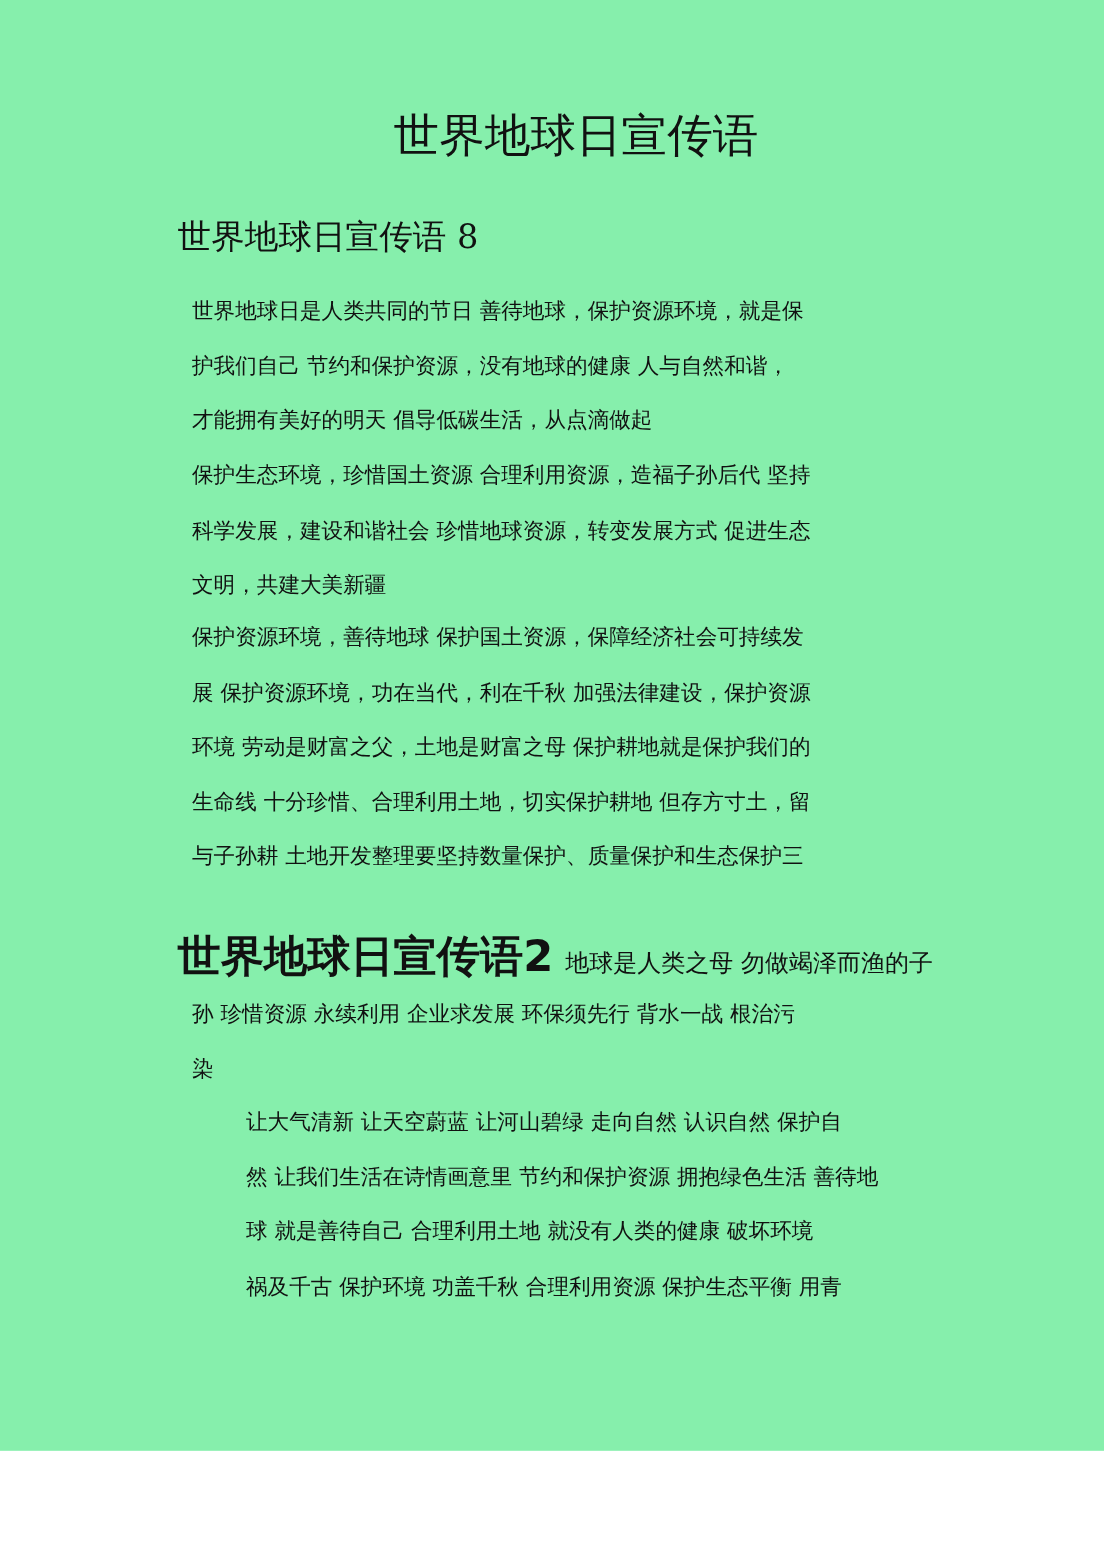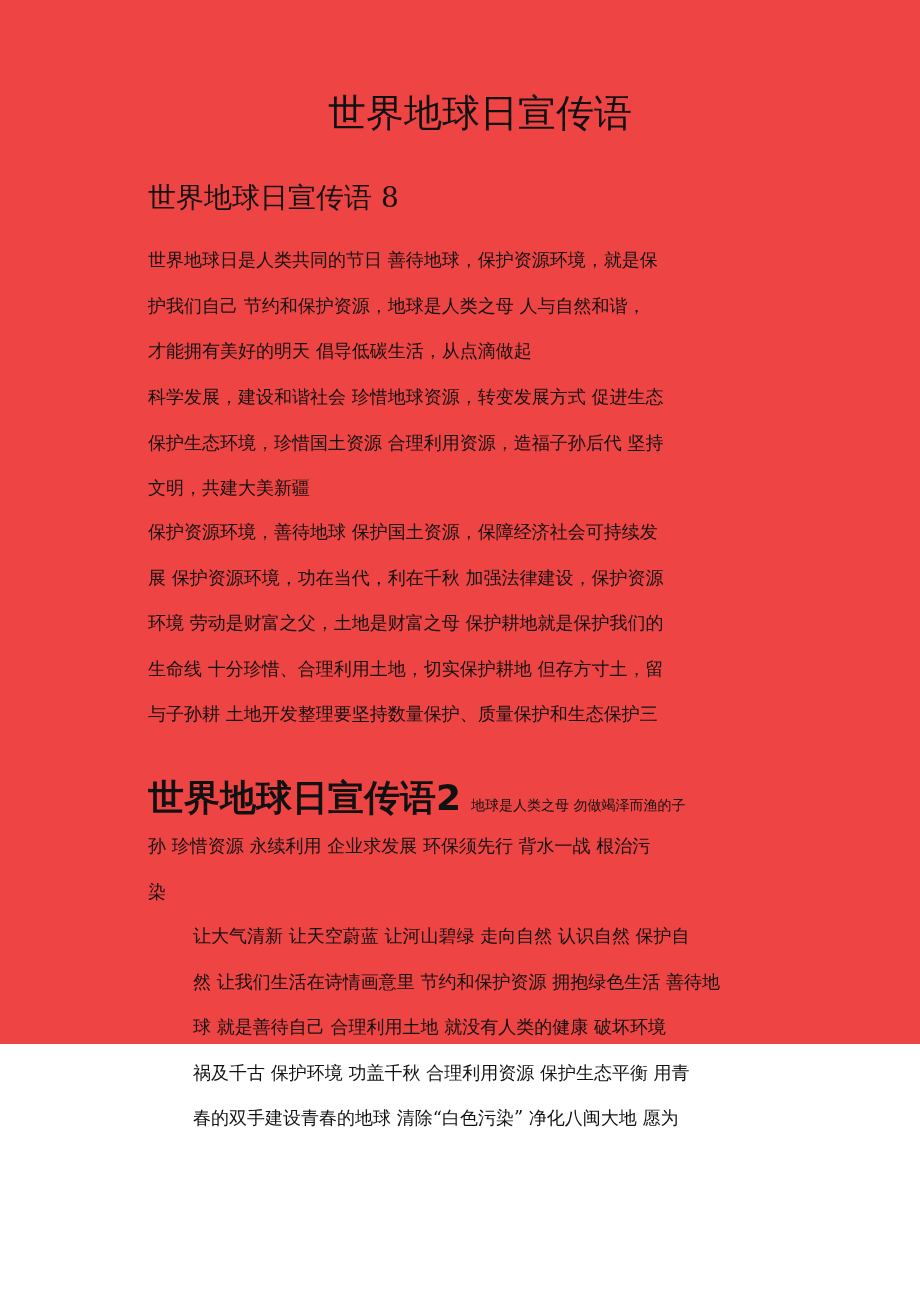--- a/index.html
+++ b/index.html
@@ -13,22 +13,22 @@
       position: relative;
       overflow: hidden;
       color: #111111;
       font-family: "DejaVu Serif", "Liberation Serif", serif;
     }
     .page {
       position: absolute;
       left: 0;
       top: 0;
       width: 920px;
-      height: 1044px;
-      background: #ef4444;
+      height: 1209px;
+      background: #86efac;
     }
     .doc-title {
       position: absolute;
       left: 0;
       top: 88px;
       width: 960px;
       text-align: center;
       font-size: 38px;
       line-height: 50px;
       font-weight: normal;
@@ -39,21 +39,21 @@
       position: absolute;
       left: 148px;
       top: 178px;
       font-size: 28px;
       line-height: 40px;
       font-weight: normal;
       margin: 0;
     }
     .body-block {
       position: absolute;
-      left: 148px;
+      left: 160px;
       width: 572px;
       font-size: 18px;
       line-height: 45.5px;
       margin: 0;
       text-align: justify;
       word-break: break-all;
     }
     .line {
       display: block;
       white-space: nowrap;
@@ -68,44 +68,44 @@
       top: 778px;
       white-space: nowrap;
     }
     .section2-heading-inline {
       font-size: 36px;
       line-height: 40px;
       font-weight: bold;
       font-family: "DejaVu Sans", "Liberation Sans", sans-serif;
     }
     .section2-first-text {
-      font-size: 14px;
+      font-size: 20px;
       margin-left: 10px;
     }
     #block4 { top: 823px; }
     #block5 { top: 913px; margin-left: 45px; }
   </style>
 </head>
 <body>
 
 <div class="page">
 
   <h1 class="doc-title">世界地球日宣传语</h1>
 
   <h2 class="section-heading">世界地球日宣传语 8</h2>
 
   <div class="body-block" id="block1">
     <span class="line">世界地球日是人类共同的节日  善待地球，保护资源环境，就是保</span>
-    <span class="line">护我们自己  节约和保护资源，地球是人类之母  人与自然和谐，</span>
+    <span class="line">护我们自己  节约和保护资源，没有地球的健康  人与自然和谐，</span>
     <span class="line">才能拥有美好的明天  倡导低碳生活，从点滴做起</span>
   </div>
 
   <div class="body-block" id="block2">
+    <span class="line">保护生态环境，珍惜国土资源  合理利用资源，造福子孙后代  坚持</span>
     <span class="line">科学发展，建设和谐社会  珍惜地球资源，转变发展方式  促进生态</span>
-    <span class="line">保护生态环境，珍惜国土资源  合理利用资源，造福子孙后代  坚持</span>
     <span class="line">文明，共建大美新疆</span>
   </div>
 
   <div class="body-block" id="block3">
     <span class="line">保护资源环境，善待地球  保护国土资源，保障经济社会可持续发</span>
     <span class="line">展  保护资源环境，功在当代，利在千秋  加强法律建设，保护资源</span>
     <span class="line">环境  劳动是财富之父，土地是财富之母  保护耕地就是保护我们的</span>
     <span class="line">生命线  十分珍惜、合理利用土地，切实保护耕地  但存方寸土，留</span>
     <span class="line">与子孙耕  土地开发整理要坚持数量保护、质量保护和生态保护三</span>
   </div>
@@ -117,16 +117,15 @@
   <div class="body-block" id="block4">
     <span class="line">孙  珍惜资源  永续利用  企业求发展  环保须先行  背水一战  根治污</span>
     <span class="line">染</span>
   </div>
 
   <div class="body-block" id="block5">
     <span class="line">让大气清新  让天空蔚蓝  让河山碧绿  走向自然  认识自然  保护自</span>
     <span class="line">然  让我们生活在诗情画意里  节约和保护资源  拥抱绿色生活  善待地</span>
     <span class="line">球  就是善待自己  合理利用土地  就没有人类的健康  破坏环境</span>
     <span class="line">祸及千古  保护环境  功盖千秋  合理利用资源  保护生态平衡  用青</span>
-    <span class="line">春的双手建设青春的地球  清除“白色污染”  净化八闽大地  愿为</span>
   </div>
 
 </div>
 
 </body></html>

